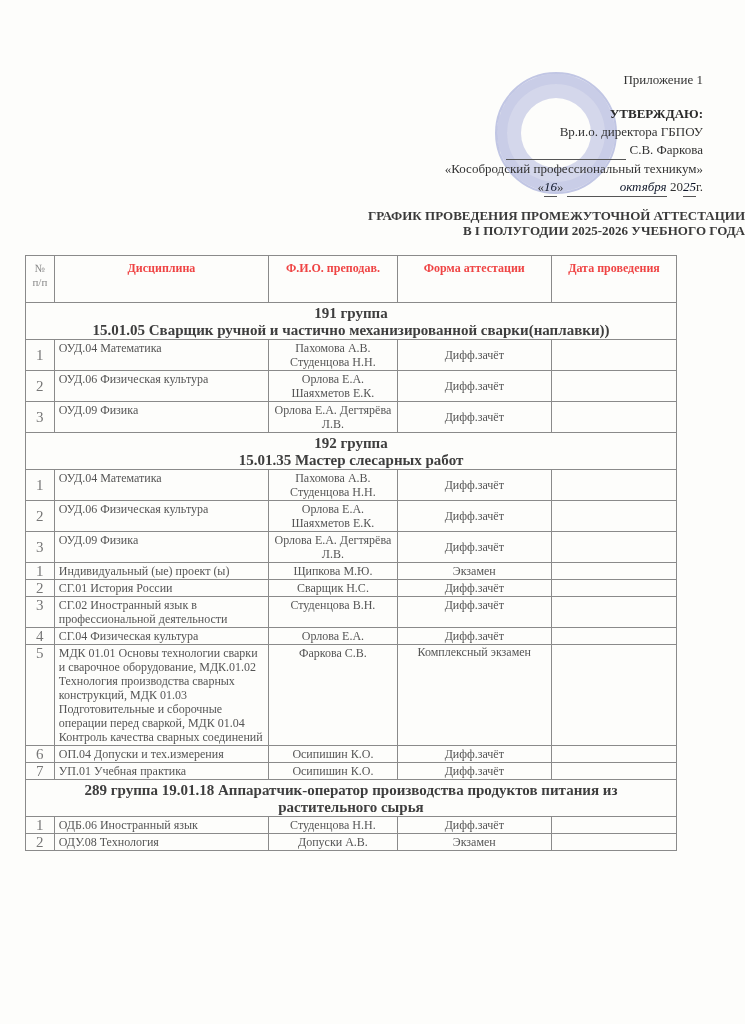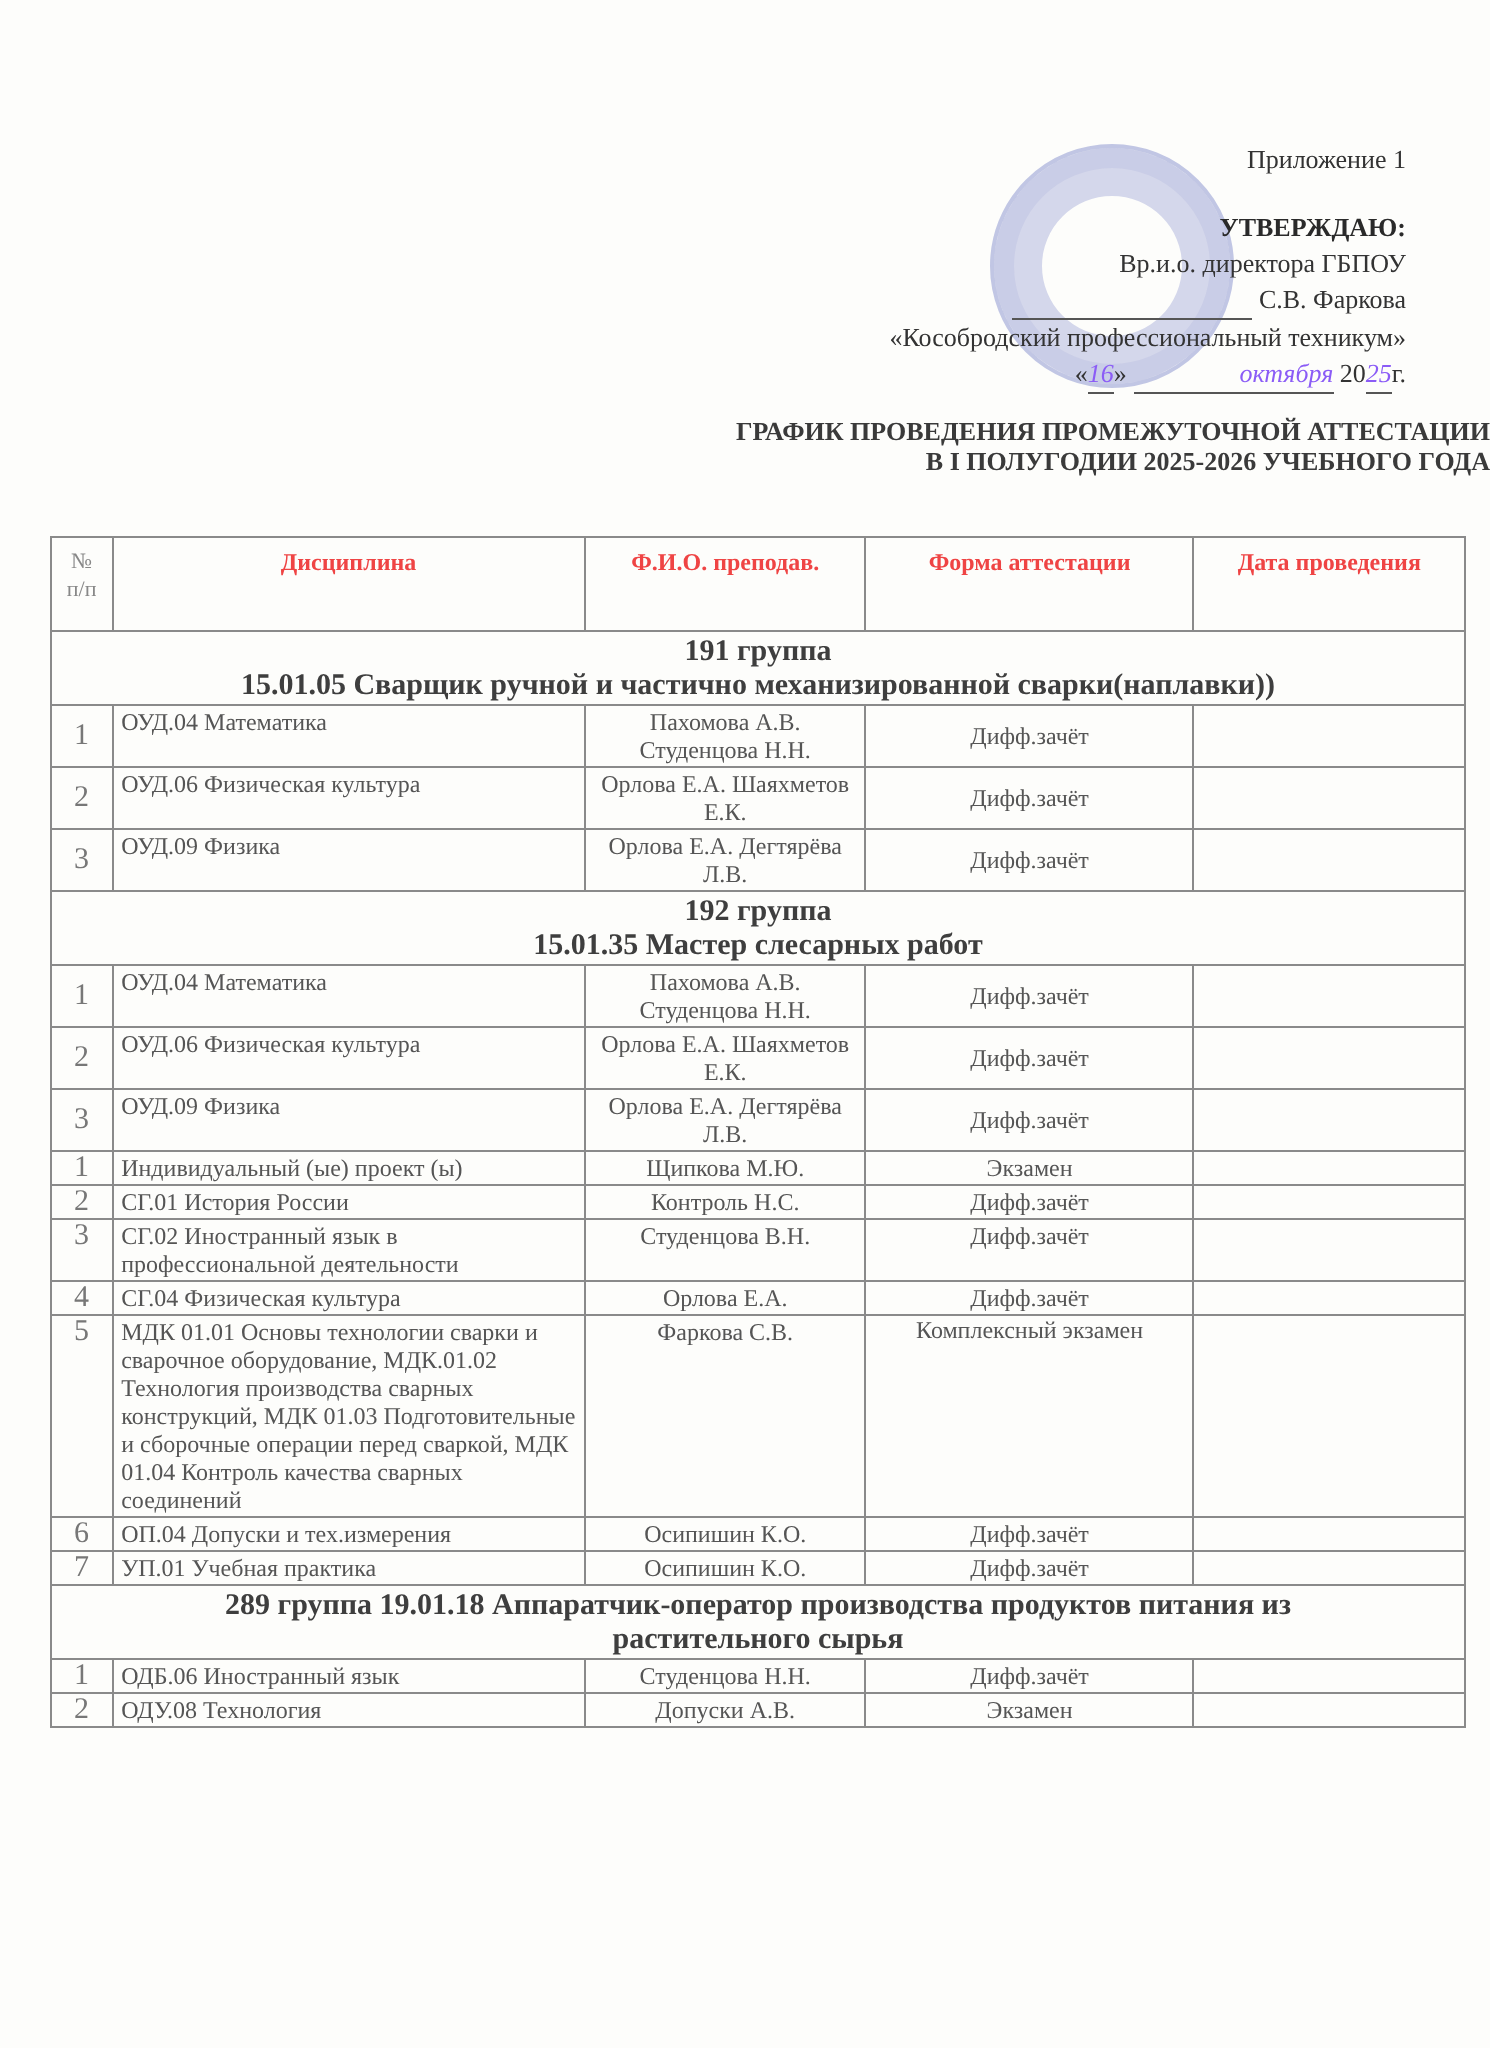--- a/index.html
+++ b/index.html
@@ -13,27 +13,27 @@
   }
   .approval .appendix { margin-bottom: 16px; margin-top: 14px; }
   .approval .approve { font-weight: bold; color: #2a2a2a; }
   .stamp {
     position: absolute; left: 495px; top: 72px; width: 118px; height: 118px;
     border-radius: 50%; border: 2px solid rgba(120,130,200,0.45);
     box-shadow: inset 0 0 0 10px rgba(140,150,210,0.15), inset 0 0 0 22px rgba(255,255,255,0), inset 0 0 0 24px rgba(120,130,200,0.3);
     pointer-events: none;
   }
   .sig-line { display:inline-block; border-bottom: 1px solid #555; }
-  .sig-hand { font-style: italic; color: #8b5cf6; }
+  .sig-hand { font-style: italic; color: #0f172a; }
   .title {
     position: absolute; left: 0; width: 745px; top: 208px; text-align: right;
     font-weight: bold; font-size: 13px; line-height: 15px; color: #3a3a3a;
   }
   table {
-    position: absolute; left: 25px; top: 268px; width: 708px;
+    position: absolute; left: 25px; top: 255px; width: 652px;
     border-collapse: collapse; font-size: 12px; color: #555;
   }
   td, th { border: 1px solid #8a8a8a; padding: 1px 4px; vertical-align: top; line-height: 14px; }
   th { font-weight: bold; font-size: 12px; color: #ef4444; text-align: center; height: 40px; padding-top: 5px; }
   th.num { font-weight: normal; font-size: 11px; color: #888; }
   .c-num { width: 22px; text-align: center; font-size: 15px; color: #777; }
   .c-disc { width: 232px; }
   .c-teach { width: 134px; text-align: center; }
   .c-form { width: 129px; text-align: center; }
   .c-date { width: 129px; }
@@ -132,21 +132,21 @@
     <tr>
       <td class="c-num">1</td>
       <td class="c-disc">Индивидуальный (ые) проект (ы)</td>
       <td class="c-teach">Щипкова М.Ю.</td>
       <td class="c-form">Экзамен</td>
       <td class="c-date"></td>
     </tr>
     <tr>
       <td class="c-num">2</td>
       <td class="c-disc">СГ.01 История России</td>
-      <td class="c-teach">Контроль Н.С.</td>
+      <td class="c-teach">Сварщик Н.С.</td>
       <td class="c-form">Дифф.зачёт</td>
       <td class="c-date"></td>
     </tr>
     <tr>
       <td class="c-num">3</td>
       <td class="c-disc">СГ.02 Иностранный язык в профессиональной деятельности</td>
       <td class="c-teach">Студенцова В.Н.</td>
       <td class="c-form">Дифф.зачёт</td>
       <td class="c-date"></td>
     </tr>

